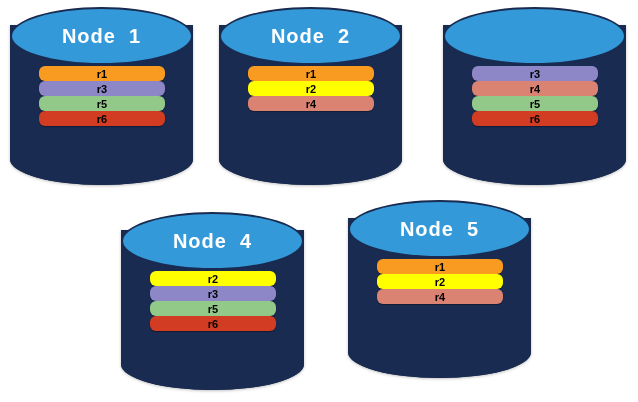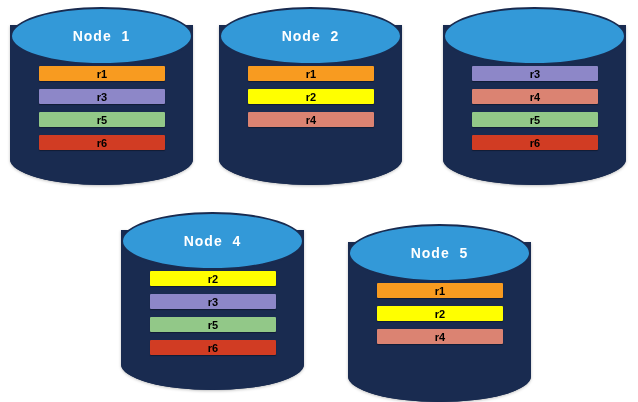--- a/index.html
+++ b/index.html
@@ -67,57 +67,57 @@
   .node-label {
     position: absolute;
     left: 0;
     top: 0;
     width: 183px;
     height: 58px;
     display: flex;
     align-items: center;
     justify-content: center;
     color: #ffffff;
-    font-size: 14px;
+    font-size: 20px;
     font-weight: bold;
     letter-spacing: 1px;
     z-index: 4;
     white-space: pre;
   }
 
   
   .replica-stack {
     position: absolute;
     left: 29px;
     top: 59px;
     width: 126px;
     z-index: 5;
   }
 
   .replica-bar {
     position: relative;
     width: 126px;
     height: 15px;
-    margin-bottom: 8px;
-    border-radius: 1px;
+    margin-bottom: 0;
+    border-radius: 6px;
     display: flex;
     align-items: center;
     justify-content: center;
     color: #000000;
     font-size: 11px;
     font-weight: bold;
     box-shadow: 0 1px 1px rgba(0,0,0,0.35);
   }
 
   
   #node-1 { left: 10px;  top: 7px;   }
   #node-2 { left: 219px; top: 7px;   }
   #node-3 { left: 443px; top: 7px;   }
   #node-4 { left: 121px; top: 212px; padding-left: 29px; }
-  #node-5 { left: 348px; top: 224px; }
+  #node-5 { left: 348px; top: 200px; }
 </style>
 </head>
 <body style="background: rgb(255, 255, 255);">
 
 <div id="diagram-canvas">
 
   <div class="node-cylinder" id="node-1">
     <div class="cyl-body"></div>
     <div class="cyl-top"></div>
     <div class="node-label">Node  1</div>

